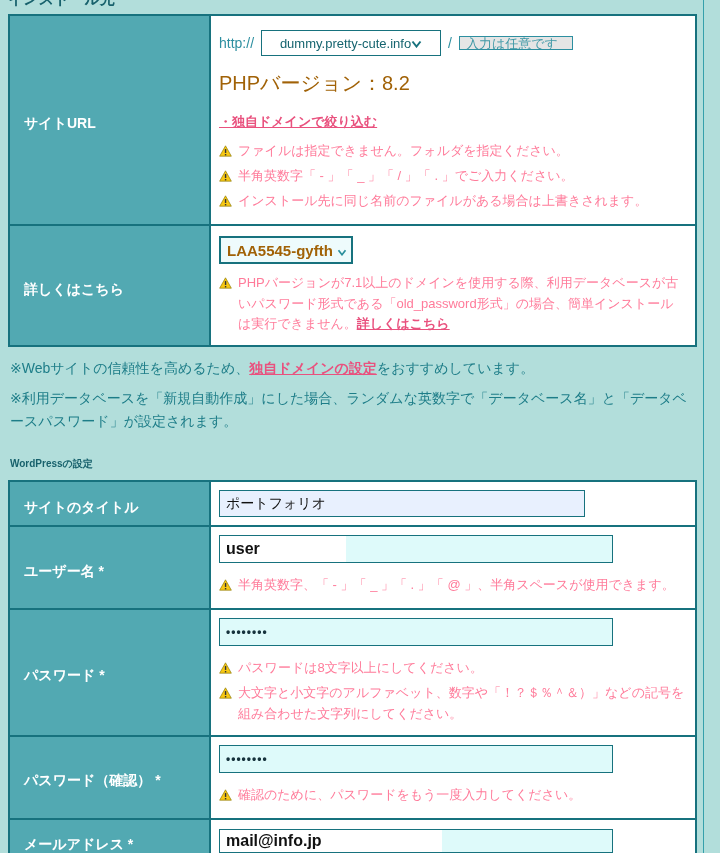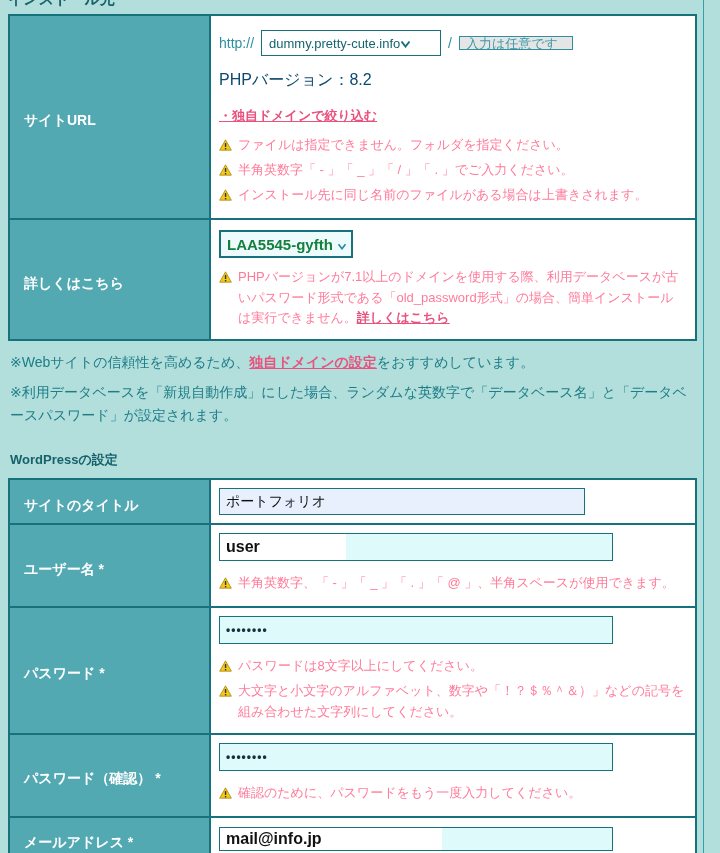--- a/index.html
+++ b/index.html
@@ -16,42 +16,42 @@
   .top-heading h3 { margin:-10px 0 0 0; font-size:15px; font-weight:bold; color:#17616c; }
 
   table.form { border-collapse:collapse; width:689px; margin-left:8px; background:#fff;
                border:2px solid #17727e; }
   table.form td { border:2px solid #17727e; vertical-align:middle; }
   td.lbl { width:201px; background:#52a9b2; color:#fff; font-weight:bold; font-size:14px;
            padding:16px 8px 8px 14px; }
   td.ctt { background:#fff; padding:8px 10px 8px 8px; font-size:13px; color:#2d8fa0; }
 
   .url-line { display:flex; align-items:center; gap:7px; margin:6px 0 2px 0; font-size:14px; color:#2d8fa0; }
-  .fselect { display:inline-flex; align-items:center; justify-content:flex-start;
+  .fselect { display:inline-flex; align-items:center; justify-content:center;
              border:1px solid #17727e; height:26px; padding:0 7px; background:#fff;
              color:#15646f; font-size:13px; width:180px; cursor:default; }
   .path-inp { border:1px solid #2d8fa0; height:14px; width:114px; font-size:13px; padding:0 6px;
               color:#2d8fa0; background:#e5e5e5; font-family:inherit;text-decoration:underline; }
   .path-inp::placeholder { color:#3f98a6; opacity:1; }
-  .php-line { margin:14px 0 16px 0; font-size:16px; color:#0c4a6e; }
+  .php-line { margin:14px 0 16px 0; font-size:20px; color:#a16207; }
   a.pink-link { color:#e9517e; font-weight:bold; text-decoration:underline; cursor:pointer; }
   .filter-link-line { margin:16px 0 10px 0; font-size:13px; }
 
   .warn { display:flex; align-items:flex-start; gap:6px; color:#ff7b9a; font-size:13px;
           line-height:1.55; margin:3px 0; }
   .warn .wicon { flex:0 0 auto; margin-top:2px; }
 
   .db-select { display:inline-flex; align-items:center; gap:4px; border:2px solid #17727e;
-               height:28px; padding:0 4px 0 6px; background:#eefbfc; color:#15803d;
+               height:28px; padding:0 4px 0 6px; background:#eefbfc; color:#a16207;
                font-weight:bold; font-size:15px; margin:2px 0 6px 0; cursor:default; }
 
   .notes { margin:10px 0 0 10px; width:685px; color:#1d7d88; font-size:14px; line-height:1.65; }
   .notes p { margin:2px 0 7px 0; }
 
-  .wp-heading { margin:24px 0 9px 10px; font-size:13px; font-weight:bold; color:#17616c; }
+  .wp-heading { margin:24px 0 9px 10px; font-size:10px; font-weight:bold; color:#17616c; }
 
   .inp { border:1px solid #17727e; height:27px; font-size:14px; padding:2px 6px;
          color:#111; font-family:inherit; display:block; }
   .inp-title { width:366px; background:#e8f0fe; }
   .inp-user  { width:394px; background:linear-gradient(90deg,#ffffff 0 126px,#defafa 126px);
                font-weight:bold; font-size:16px; height:28px; }
   .inp-pass  { width:394px; background:#defafa; font-weight:bold; font-size:12px;
                letter-spacing:1px; color:#16323c; height:28px; }
   .inp-mail  { width:394px; background:linear-gradient(90deg,#ffffff 0 222px,#defafa 222px);
                font-weight:bold; font-size:16px; height:24px; }

